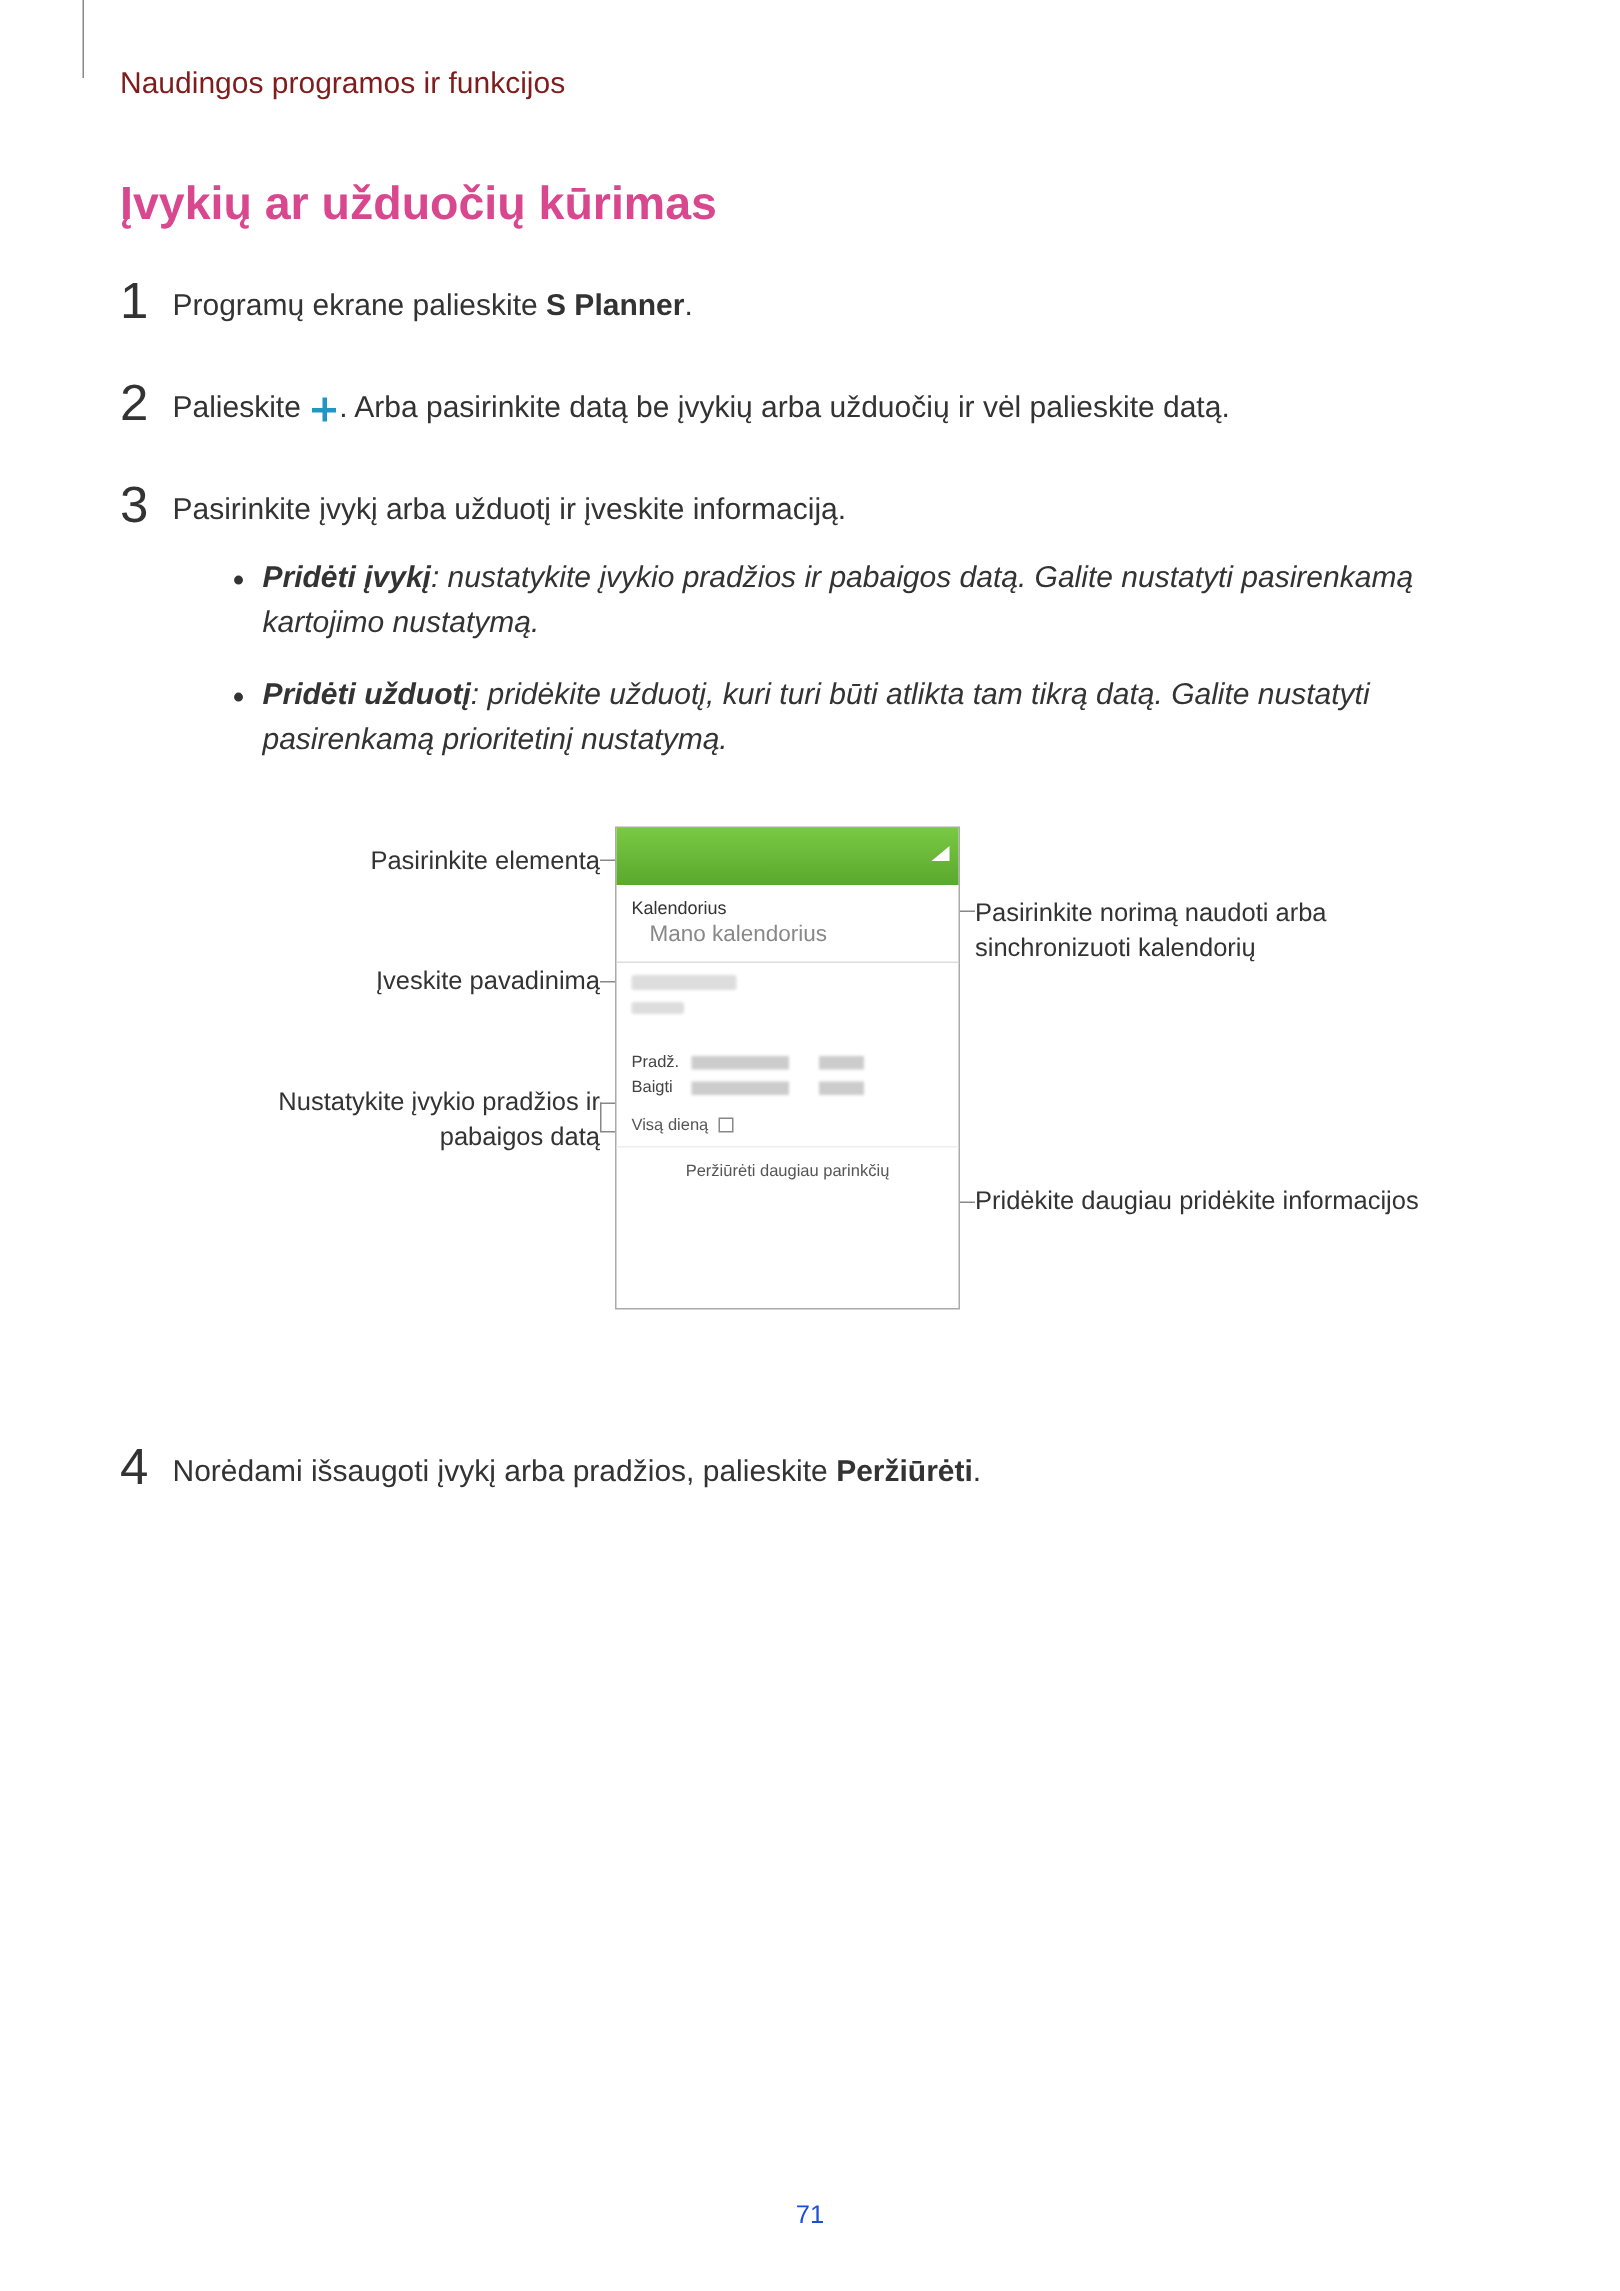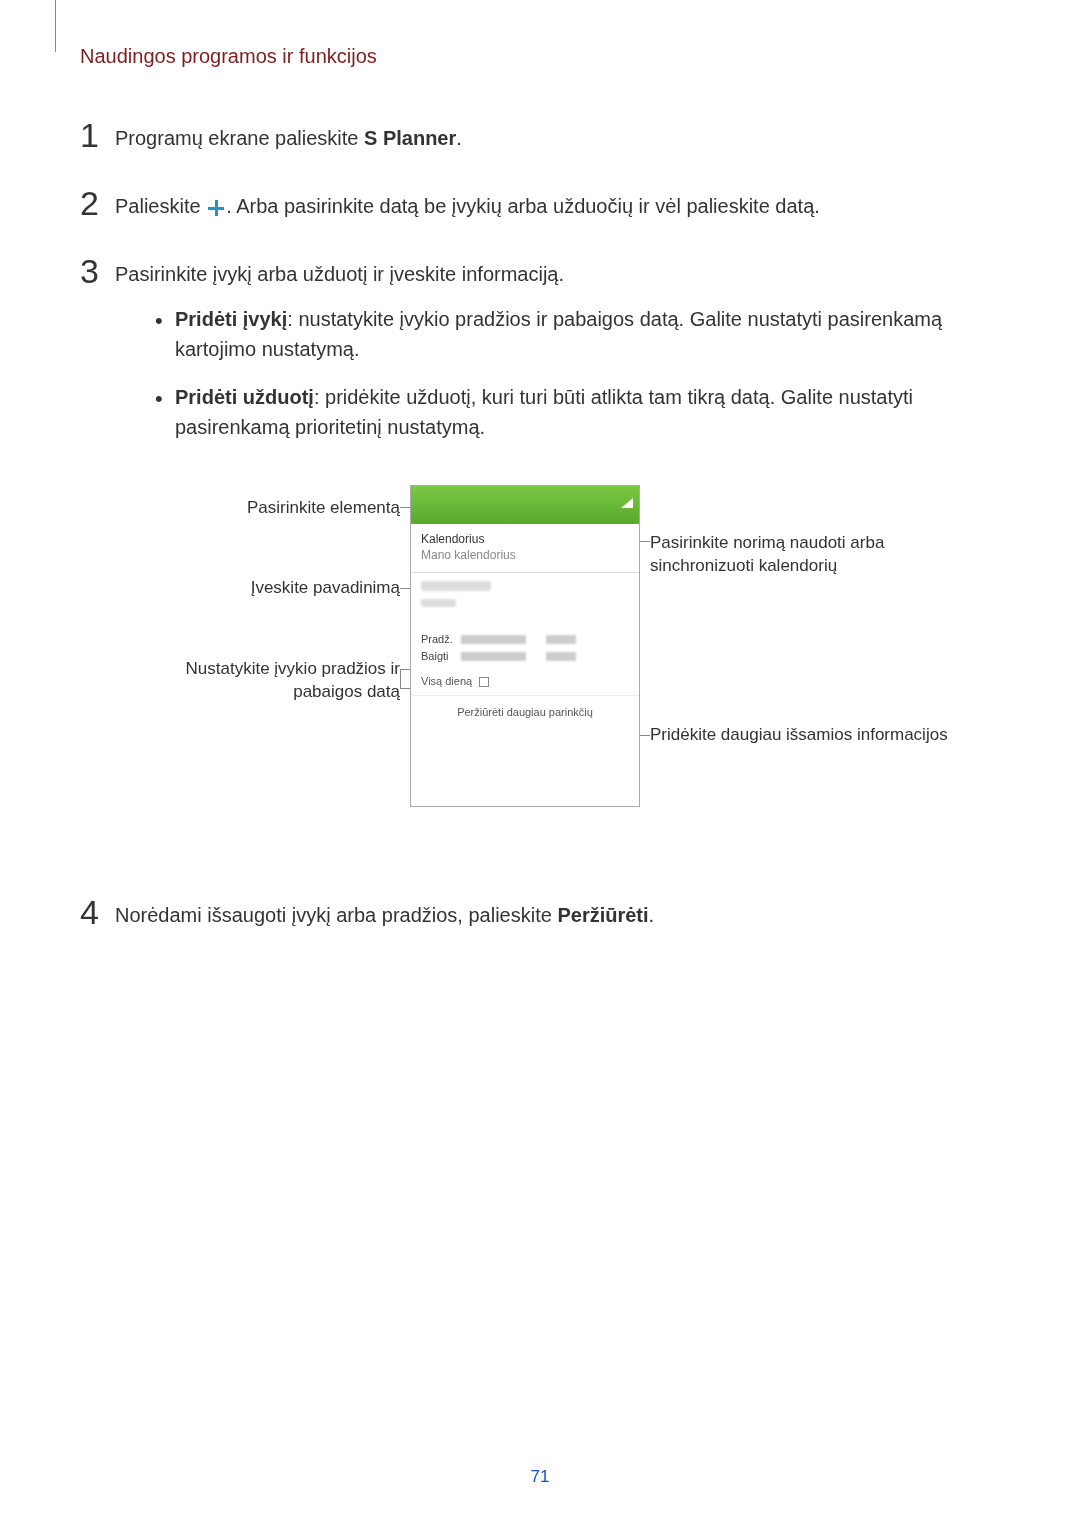--- a/index.html
+++ b/index.html
@@ -59,20 +59,21 @@
     .step-body p { margin-bottom: 8px; }
     .bullet-list {
       list-style: none;
       margin-top: 15px;
       padding-left: 40px;
     }
     .bullet-list li {
       position: relative;
       margin-bottom: 18px;
       padding-left: 20px;
+      font-style: italic;
     }
     .bullet-list li::before {
       content: "•";
       position: absolute;
       left: 0;
       top: 0;
       font-size: 22px;
       color: #333;
     }
     .plus-icon {
@@ -124,21 +125,21 @@
       width: 0; height: 0;
       border-style: solid;
       border-width: 0 0 10px 12px;
       border-color: transparent transparent #fff transparent;
     }
     .calendar-block {
       padding: 8px 10px 10px;
       border-bottom: 1px solid #ddd;
     }
     .cal-title { font-size: 12px; color: #333; }
-    .cal-sub { font-size: 12px; color: #888; margin-top: 2px; }
+    .cal-sub { font-size: 15px; color: #888; margin-left: 12px; margin-top: 2px; }
     .name-block {
       padding: 8px 10px 12px;
     }
     .blur-line {
       height: 10px;
       background: #ddd;
       border-radius: 2px;
       filter: blur(1px);
       margin-bottom: 8px;
     }
@@ -196,20 +197,21 @@
     }
   </style>
 </head>
 <body>
 
 <div class="page">
   <div class="left-margin-line"></div>
 
   <div class="breadcrumb">Naudingos programos ir funkcijos</div>
 
+  <h2 class="section-title">Įvykių ar užduočių kūrimas</h2>
 
   <div class="step">
     <div class="step-num">1</div>
     <div class="step-body">
       <p>
         <span>Programų ekrane palieskite </span><span class="bold">S Planner</span><span>.</span>
       </p>
     </div>
   </div>
 
@@ -235,21 +237,21 @@
         </li>
       </ul>
     </div>
   </div>
 
   <div class="diagram">
     <div class="callout left c1">Pasirinkite elementą</div>
     <div class="callout left c2">Įveskite pavadinimą</div>
     <div class="callout left c3">Nustatykite įvykio pradžios ir pabaigos datą</div>
     <div class="callout right c4">Pasirinkite norimą naudoti arba sinchronizuoti kalendorių</div>
-    <div class="callout right c5">Pridėkite daugiau išsamios informacijos</div>
+    <div class="callout right c5">Pridėkite daugiau pridėkite informacijos</div>
 
     <div class="hline hl1"></div>
     <div class="hline hl2"></div>
     <div class="hline hl3a"></div>
     <div class="hline hl3b"></div>
     <div class="vl3"></div>
     <div class="hline hl4"></div>
     <div class="hline hl5"></div>
 
     <div class="phone">

